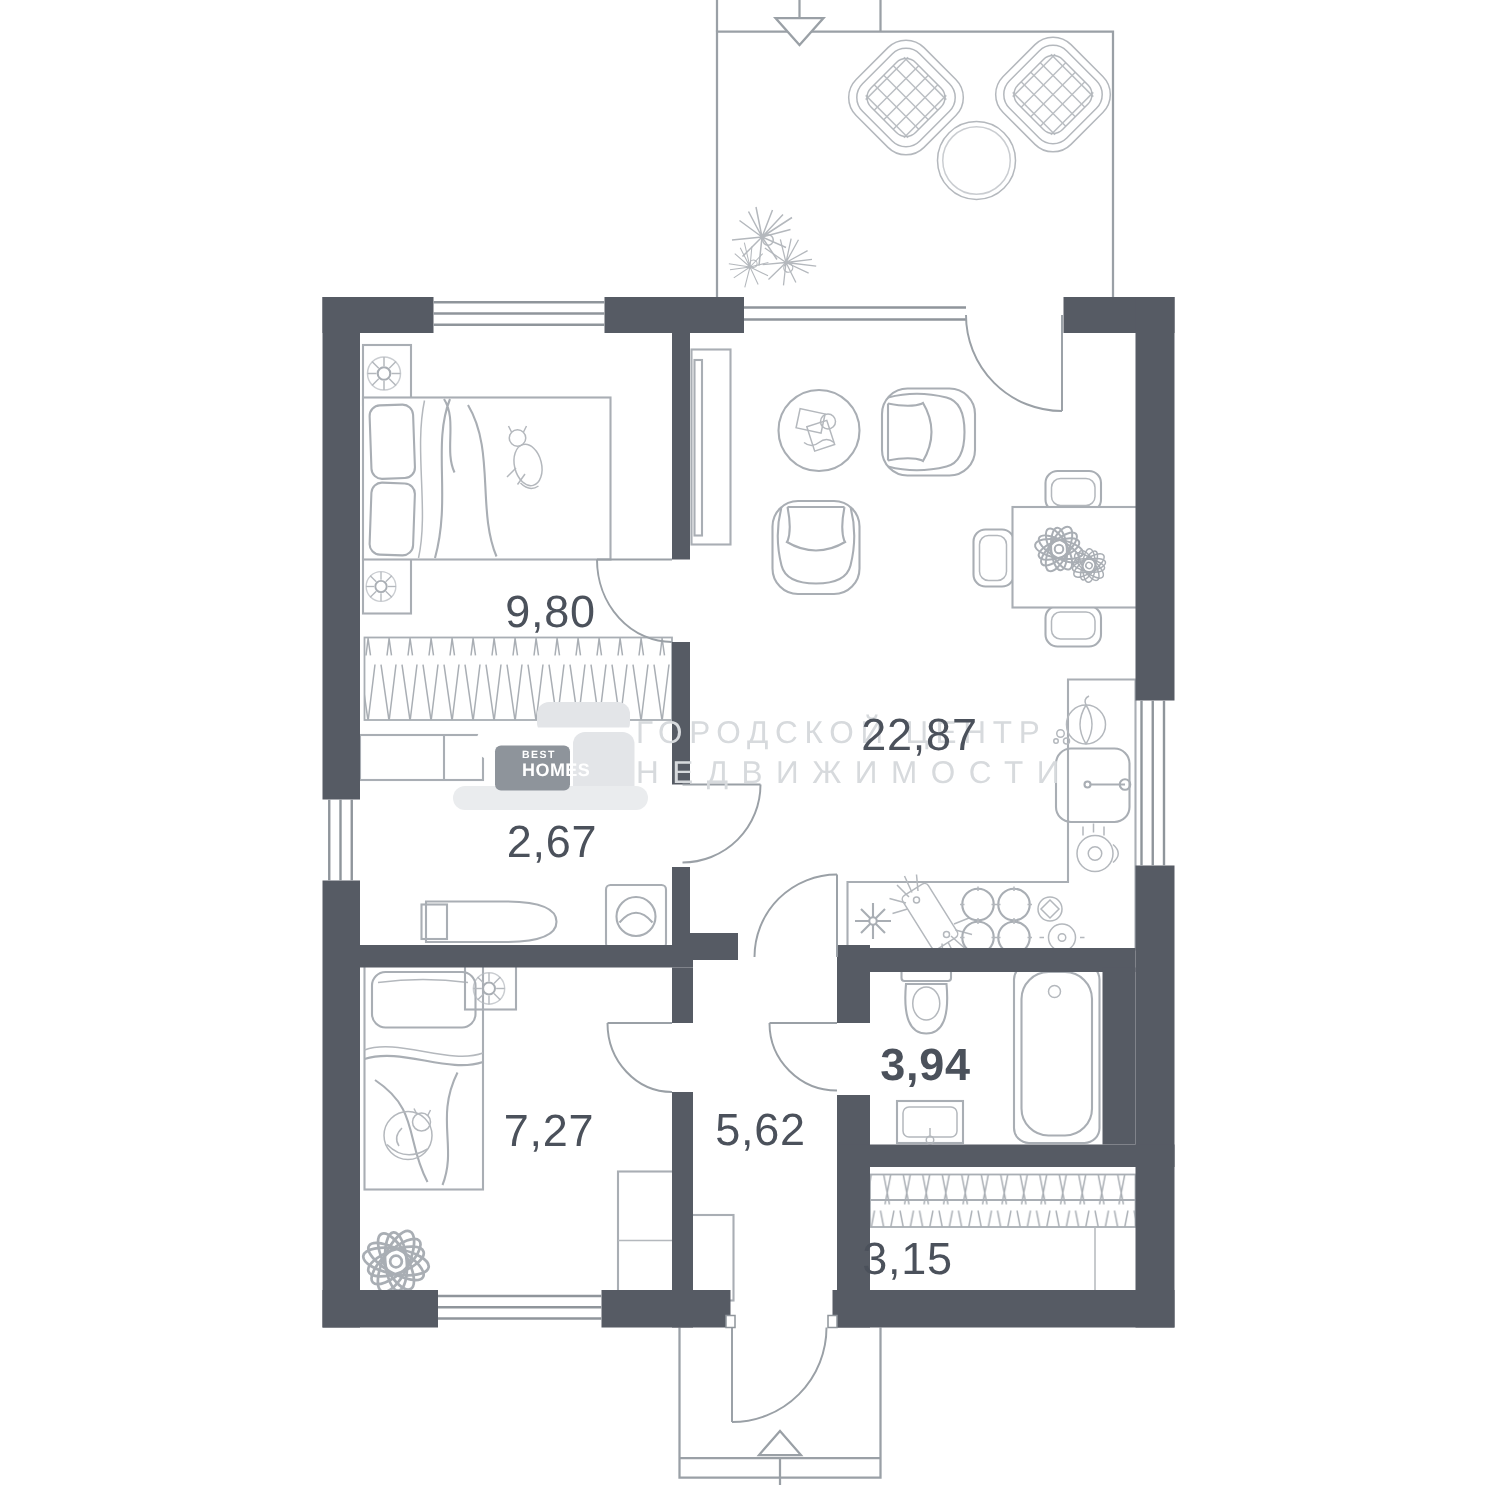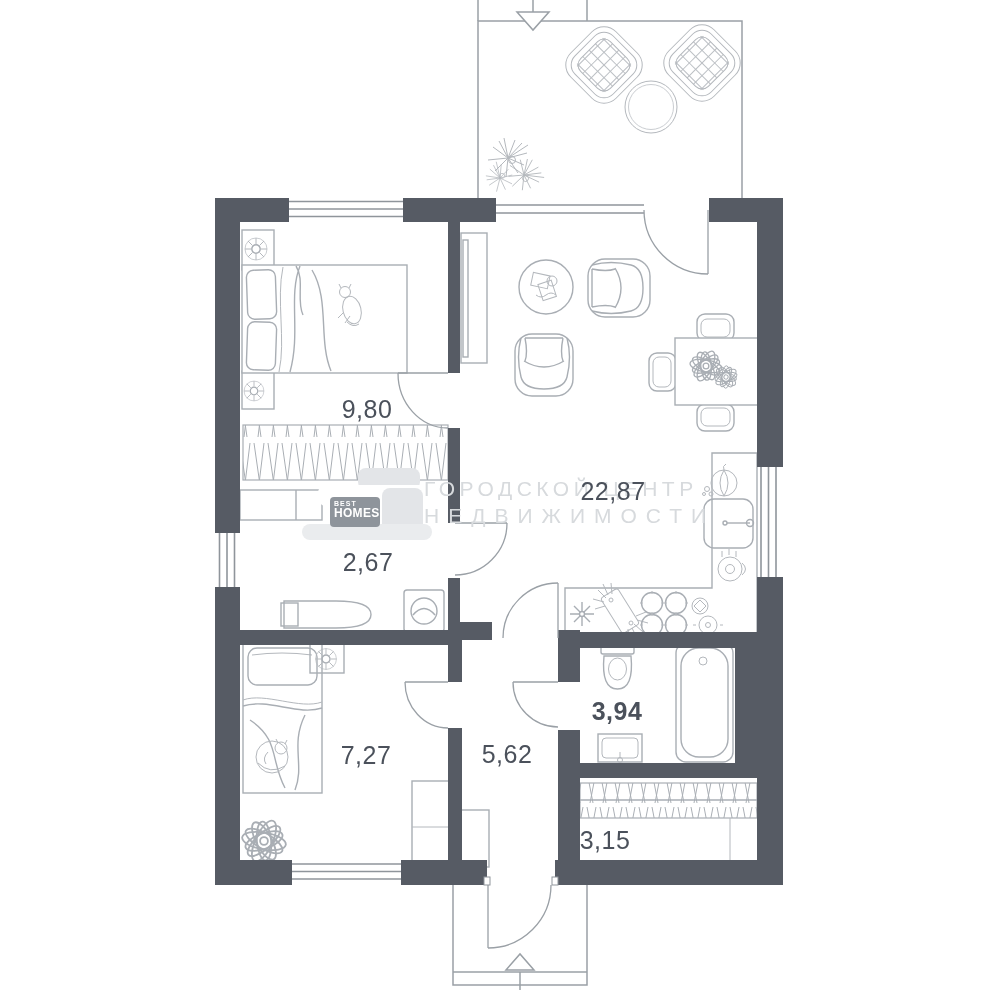--- a/index.html
+++ b/index.html
@@ -8,27 +8,27 @@
   svg{position:absolute;left:0;top:0;}
   .wall{fill:#565b64;stroke:none;}
   .ln{stroke:#a9aeb4;stroke-width:1.4;fill:none;}
   .lnw{stroke:#a9aeb4;stroke-width:1.4;fill:#ffffff;}
   .lnt{stroke:#b4b8bd;stroke-width:1;fill:none;}
   .out{stroke:#9aa0a6;stroke-width:1.5;fill:none;}
   .outw{stroke:#9aa0a6;stroke-width:1.5;fill:#ffffff;}
   .glz{stroke:#8f959b;stroke-width:1.6;fill:none;}
   .arc{stroke:#9aa0a6;stroke-width:1.3;fill:none;}
   .jamb{fill:#ffffff;stroke:#8f959b;stroke-width:1;}
-  .room-label{position:absolute;transform:translate(-50%,-50%);font-size:25px;
+  .room-label{position:absolute;transform:translate(-50%,-50%);font-size:30px;
     color:#4b515b;letter-spacing:0.5px;white-space:nowrap;}
   .wm{position:absolute;}
   .wm-shape{position:absolute;border-radius:8px;}
   .wm-text{position:absolute;color:#d7dadd;font-size:21px;white-space:nowrap;font-weight:400;}
   #logo-box{position:absolute;left:330px;top:497px;width:50px;height:30px;background:#8e949b;
-    border-radius:4px;color:#fff;text-align:left;padding:3px 0 0 4px;box-sizing:border-box;}
+    border-radius:4px;color:#fff;text-align:left;padding:3px 0 0 18px;box-sizing:border-box;}
   #logo-box .t1{font-size:7px;font-weight:bold;letter-spacing:1px;line-height:7px;}
   #logo-box .t2{font-size:12px;font-weight:bold;line-height:13px;letter-spacing:0.3px;}
 </style>
 </head>
 <body>
 
 <div id="stage">
 <svg width="1000" height="1000" viewBox="0 0 1000 1000">
   <defs>
     <pattern id="hatch55" width="14" height="55" patternUnits="userSpaceOnUse">

